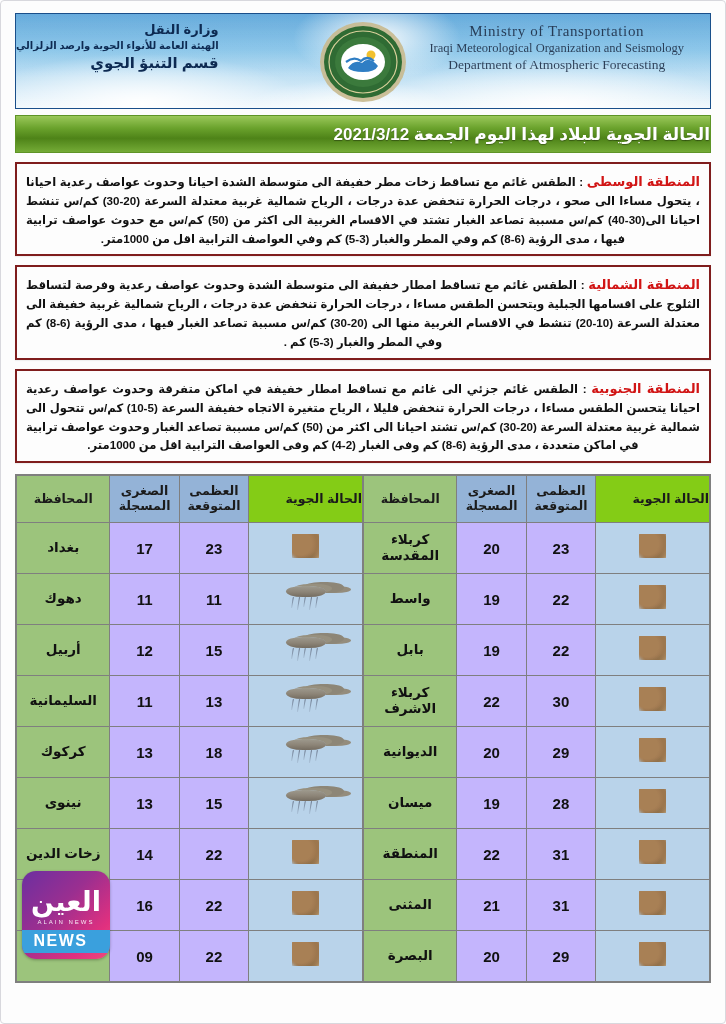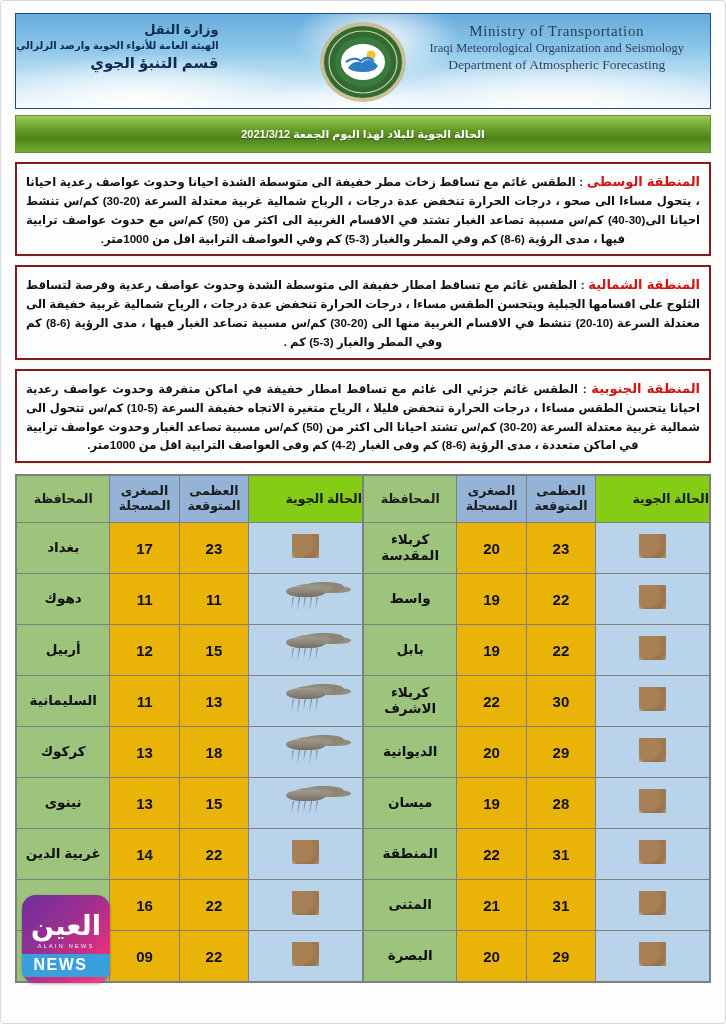--- a/index.html
+++ b/index.html
@@ -74,25 +74,24 @@
     width: 88px;
     height: 84px;
   }
 
   
   .title-bar {
     margin-top: 6px;
     height: 36px;
     display: flex;
     align-items: center;
-    justify-content: center;
     background: linear-gradient(to bottom, #9bc85a 0%, #6aa22c 34%, #4e8318 62%, #74ab36 100%);
     border: 1px solid #5e9426;
     color: #ffffff;
-    font-size: 11px;
+    font-size: 17px;
     font-weight: bold;
     text-shadow: 0 1px 1px rgba(0,0,0,0.35);
   }
 
   
   .forecast {
     margin-top: 9px;
     border: 2px solid #7f1d1d;
     background: #fdfdfd;
     padding: 7px 9px 6px 9px;
@@ -149,21 +148,21 @@
 
   tbody tr { height: 51px; }
   td.c-gov {
     background: #9cc47c;
     font-weight: bold;
     font-size: 13.5px;
     color: #111;
     line-height: 1.18;
   }
   td.c-min, td.c-max {
-    background: #eab308;
+    background: #c4b5fd;
     font-weight: bold;
     font-size: 15px;
     color: #111;
   }
   td.c-wx {
     background: #b9d3ea;
   }
 
   
   .wx {
@@ -222,21 +221,21 @@
   .wx.rain .drops i:nth-child(1) { left: 1px;  height: 11px; }
   .wx.rain .drops i:nth-child(2) { left: 7px;  height: 13px; }
   .wx.rain .drops i:nth-child(3) { left: 13px; height: 10px; }
   .wx.rain .drops i:nth-child(4) { left: 19px; height: 13px; }
   .wx.rain .drops i:nth-child(5) { left: 25px; height: 11px; }
 
   
   .watermark {
     position: absolute;
     left: 21px;
-    top: 894px;
+    top: 870px;
     width: 88px;
     height: 88px;
     border-radius: 14px;
     background: linear-gradient(135deg, #6c2fa0 0%, #9b2f90 42%, #e0307f 78%, #f0497a 100%);
     display: flex;
     flex-direction: column;
     align-items: center;
     justify-content: flex-start;
     overflow: hidden;
     box-shadow: 0 1px 3px rgba(0,0,0,0.3);
@@ -463,21 +462,21 @@
                   <i></i>
                 </span></span></td>
             <td class="c-max">15</td>
             <td class="c-min">13</td>
             <td class="c-gov">نينوى</td>
           </tr>
           <tr>
             <td class="c-wx"><span class="wx dust"></span></td>
             <td class="c-max">22</td>
             <td class="c-min">14</td>
-            <td class="c-gov">غربية الدين</td>
+            <td class="c-gov">زخات الدين</td>
           </tr>
           <tr>
             <td class="c-wx"><span class="wx dust"></span></td>
             <td class="c-max">22</td>
             <td class="c-min">16</td>
             <td class="c-gov">الانبار</td>
           </tr>
           <tr>
             <td class="c-wx"><span class="wx dust"></span></td>
             <td class="c-max">22</td>

